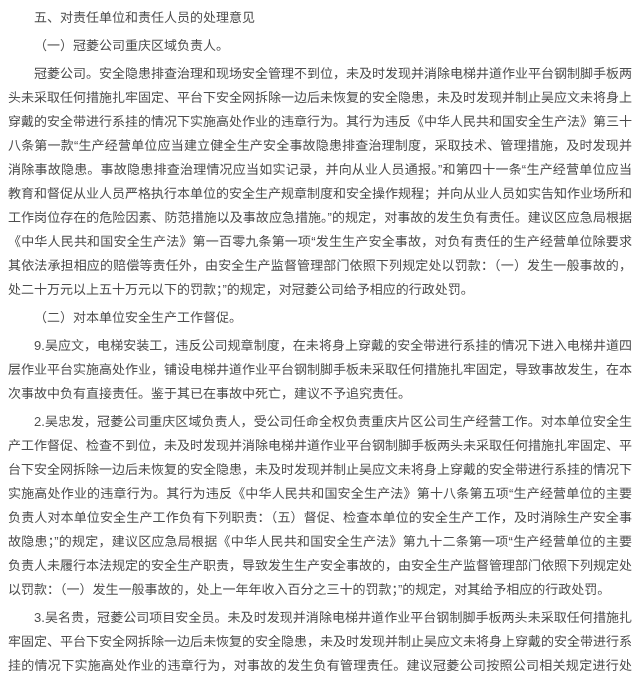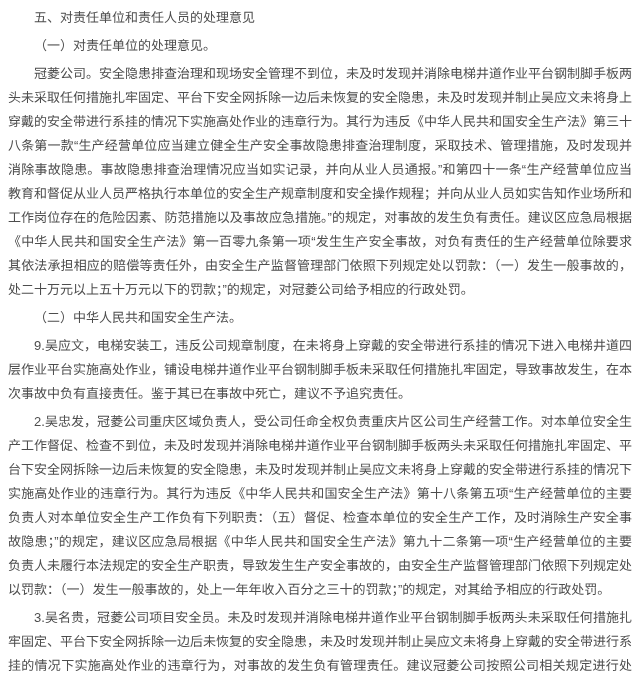--- a/index.html
+++ b/index.html
@@ -31,24 +31,24 @@
   .doc p.subheading {
     font-weight: normal; 
   }
 </style>
 </head>
 <body>
 
 <main class="doc">
   <p class="heading">五、对责任单位和责任人员的处理意见</p>
 
-  <p class="subheading">（一）对责任单位的处理意见。</p>
+  <p class="subheading">（一）冠菱公司重庆区域负责人。</p>
 
   <p class="body-para">冠菱公司。安全隐患排查治理和现场安全管理不到位，未及时发现并消除电梯井道作业平台钢制脚手板两头未采取任何措施扎牢固定、平台下安全网拆除一边后未恢复的安全隐患，未及时发现并制止吴应文未将身上穿戴的安全带进行系挂的情况下实施高处作业的违章行为。其行为违反《中华人民共和国安全生产法》第三十八条第一款“生产经营单位应当建立健全生产安全事故隐患排查治理制度，采取技术、管理措施，及时发现并消除事故隐患。事故隐患排查治理情况应当如实记录，并向从业人员通报。”和第四十一条“生产经营单位应当教育和督促从业人员严格执行本单位的安全生产规章制度和安全操作规程；并向从业人员如实告知作业场所和工作岗位存在的危险因素、防范措施以及事故应急措施。”的规定，对事故的发生负有责任。建议区应急局根据《中华人民共和国安全生产法》第一百零九条第一项“发生生产安全事故，对负有责任的生产经营单位除要求其依法承担相应的赔偿等责任外，由安全生产监督管理部门依照下列规定处以罚款：（一）发生一般事故的，处二十万元以上五十万元以下的罚款；”的规定，对冠菱公司给予相应的行政处罚。</p>
 
-  <p class="subheading">（二）中华人民共和国安全生产法。</p>
+  <p class="subheading">（二）对本单位安全生产工作督促。</p>
 
   <p class="body-para">9.吴应文，电梯安装工，违反公司规章制度，在未将身上穿戴的安全带进行系挂的情况下进入电梯井道四层作业平台实施高处作业，铺设电梯井道作业平台钢制脚手板未采取任何措施扎牢固定，导致事故发生，在本次事故中负有直接责任。鉴于其已在事故中死亡，建议不予追究责任。</p>
 
   <p class="body-para">2.吴忠发，冠菱公司重庆区域负责人，受公司任命全权负责重庆片区公司生产经营工作。对本单位安全生产工作督促、检查不到位，未及时发现并消除电梯井道作业平台钢制脚手板两头未采取任何措施扎牢固定、平台下安全网拆除一边后未恢复的安全隐患，未及时发现并制止吴应文未将身上穿戴的安全带进行系挂的情况下实施高处作业的违章行为。其行为违反《中华人民共和国安全生产法》第十八条第五项“生产经营单位的主要负责人对本单位安全生产工作负有下列职责：（五）督促、检查本单位的安全生产工作，及时消除生产安全事故隐患；”的规定，建议区应急局根据《中华人民共和国安全生产法》第九十二条第一项“生产经营单位的主要负责人未履行本法规定的安全生产职责，导致发生生产安全事故的，由安全生产监督管理部门依照下列规定处以罚款：（一）发生一般事故的，处上一年年收入百分之三十的罚款；”的规定，对其给予相应的行政处罚。</p>
 
   <p class="body-para">3.吴名贵，冠菱公司项目安全员。未及时发现并消除电梯井道作业平台钢制脚手板两头未采取任何措施扎牢固定、平台下安全网拆除一边后未恢复的安全隐患，未及时发现并制止吴应文未将身上穿戴的安全带进行系挂的情况下实施高处作业的违章行为，对事故的发生负有管理责任。建议冠菱公司按照公司相关规定进行处理。</p>
 </main>
 
 </body></html>

